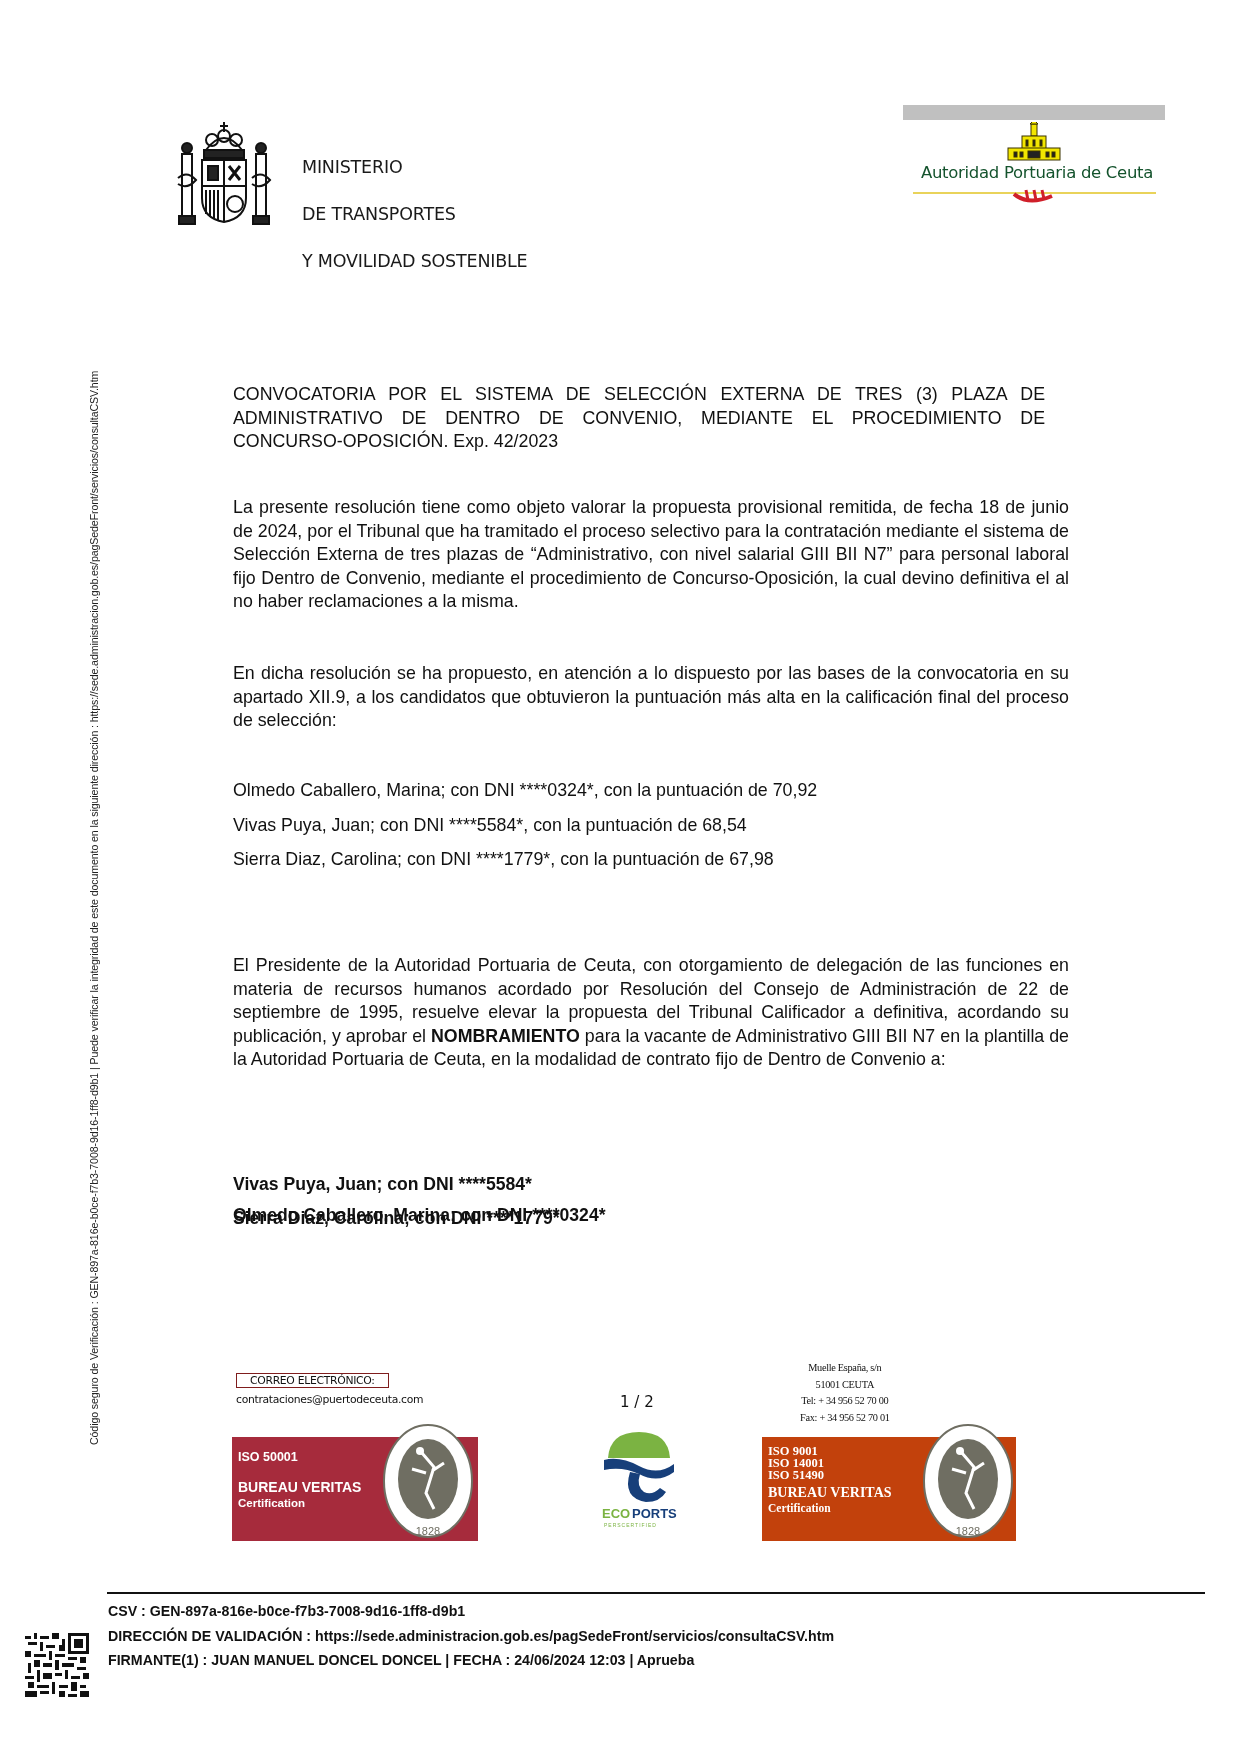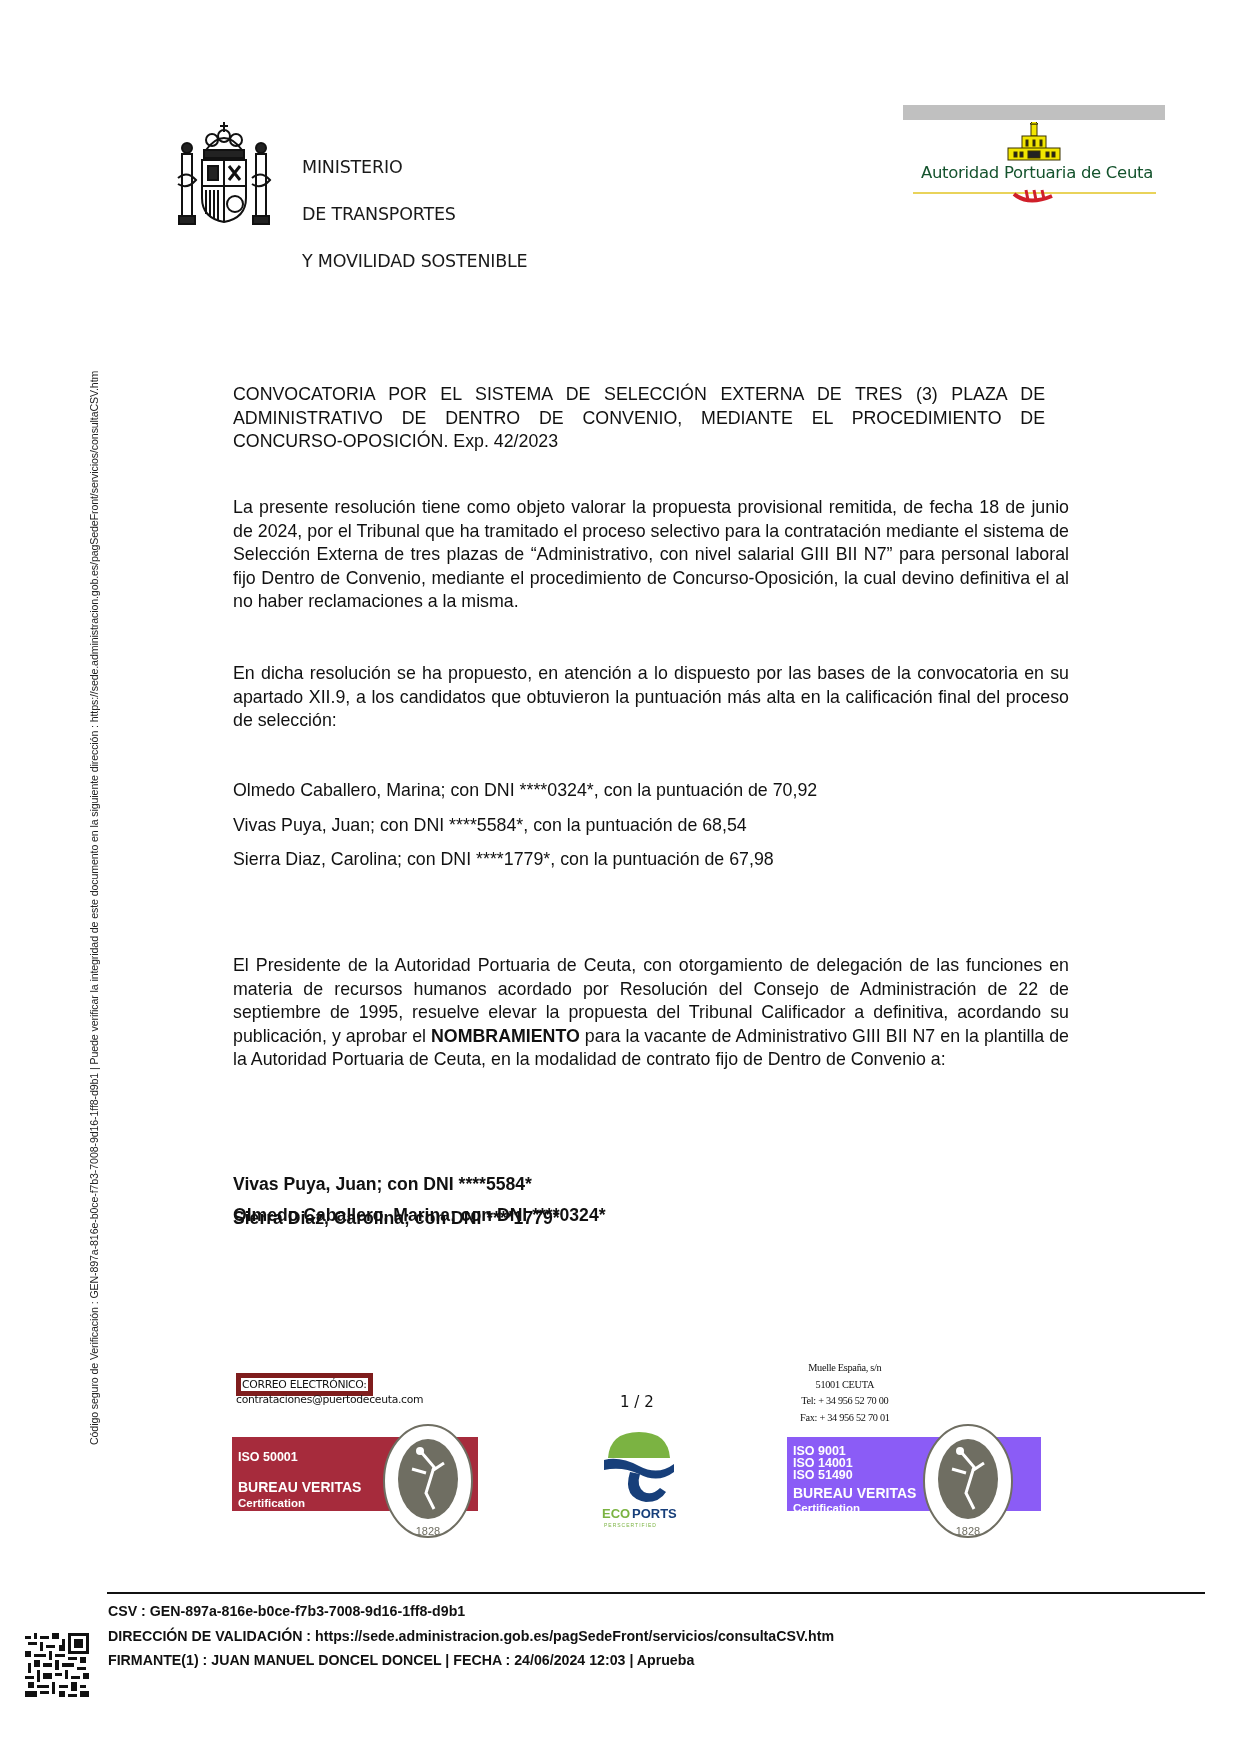--- a/index.html
+++ b/index.html
@@ -29,29 +29,29 @@
           text-align-last: left; }
   .conv { top: 383px; width: 812px; line-height: 23.5px; }
   .p1 { top: 496px; }
   .p2 { top: 662px; }
   .p3 { top: 954px; }
   .cand { left: 233px; font-size: 17.8px; white-space: nowrap; }
   .named { left: 233px; font-size: 17.6px; font-weight: bold; white-space: nowrap; }
   .b { font-weight: bold; }
 
   
-  .email-label { left: 236px; top: 1373px; font-size: 10.8px; border: 5px solid #7f1d1d; padding: 0 1px;
+  .email-label { left: 236px; top: 1373px; font-size: 10.8px; border: 1px solid #7f1d1d; padding: 0 13px;
                  font-family: "DejaVu Sans", sans-serif; line-height: 13px; letter-spacing: -0.3px; }
   .email { left: 236px; top: 1393px; font-size: 10.8px; font-family: "DejaVu Sans", sans-serif; letter-spacing: -0.3px; }
   .pageno { left: 620px; top: 1393px; font-size: 15px; font-family: "DejaVu Sans", sans-serif; }
   .addr { left: 800px; top: 1360px; font-size: 10.3px; line-height: 16.5px; font-family: Liberation Serif, serif; letter-spacing: -0.3px; text-align: center; }
 
-  .bv { height: 74px; background: #a62b3c; color: #fff; font-family: "Liberation Sans", sans-serif; font-weight: bold; }
+  .bv { height: 104px; background: #a62b3c; color: #fff; font-family: "Liberation Sans", sans-serif; font-weight: bold; }
   .bv-left { left: 232px; top: 1437px; width: 246px; }
-  .bv-right { left: 787px; top: 1437px; width: 254px; background: #8b5cf6; }
+  .bv-right { left: 762px; top: 1437px; width: 254px; background: #c2410c; font-family: Liberation Serif, serif; }
   .bv-iso { position: absolute; left: 6px; font-size: 12.5px; line-height: 12px; }
   .bv-name { position: absolute; left: 6px; font-size: 14px; }
   .bv-cert { position: absolute; left: 6px; font-size: 11.5px; }
   .seal { top: 1423px; width: 92px; height: 116px; }
 
   .ecoports { left: 600px; top: 1428px; width: 78px; height: 100px; }
 
   .hr { left: 107px; top: 1592px; width: 1098px; height: 2px; background: #111; }
   .csv { left: 108px; font-size: 14.2px; font-weight: bold; white-space: nowrap; color: #111; }
   .qr { left: 25px; top: 1633px; width: 64px; height: 64px; }

